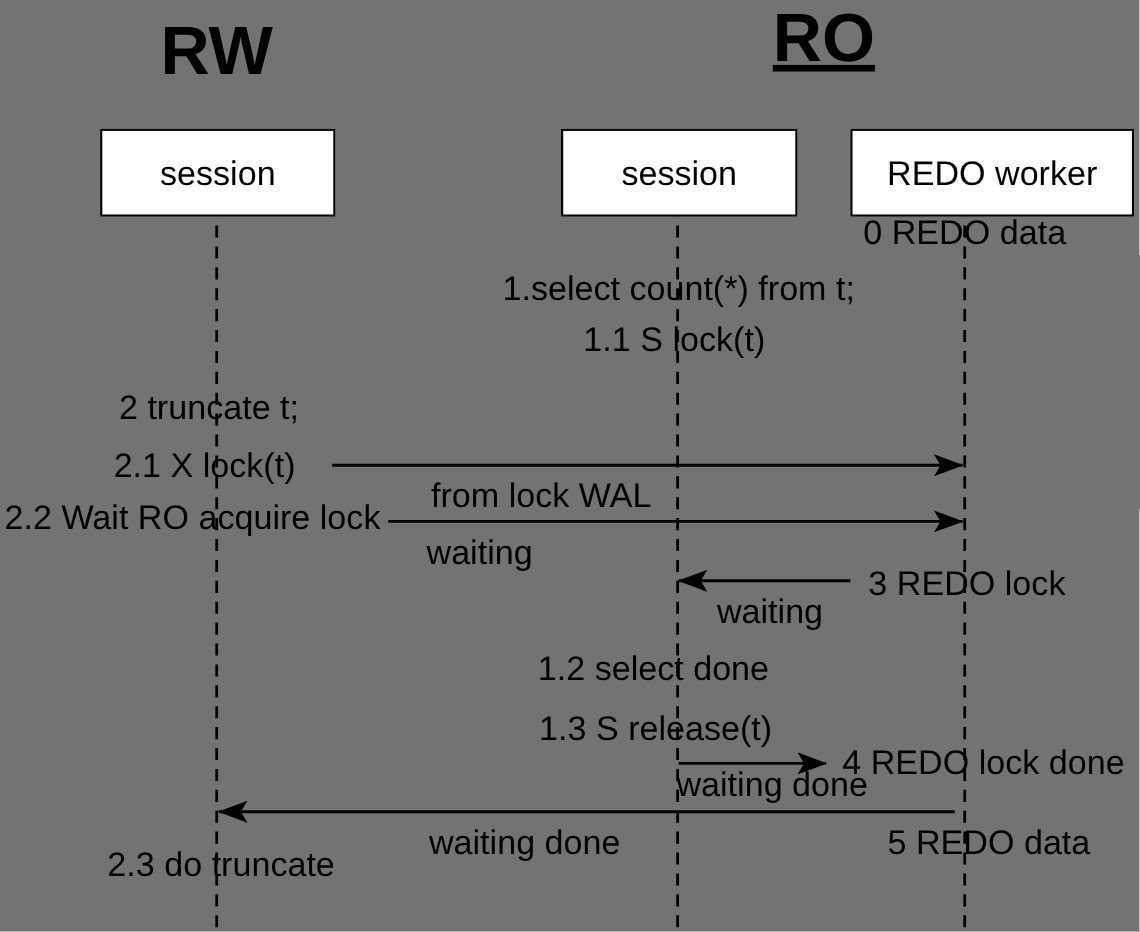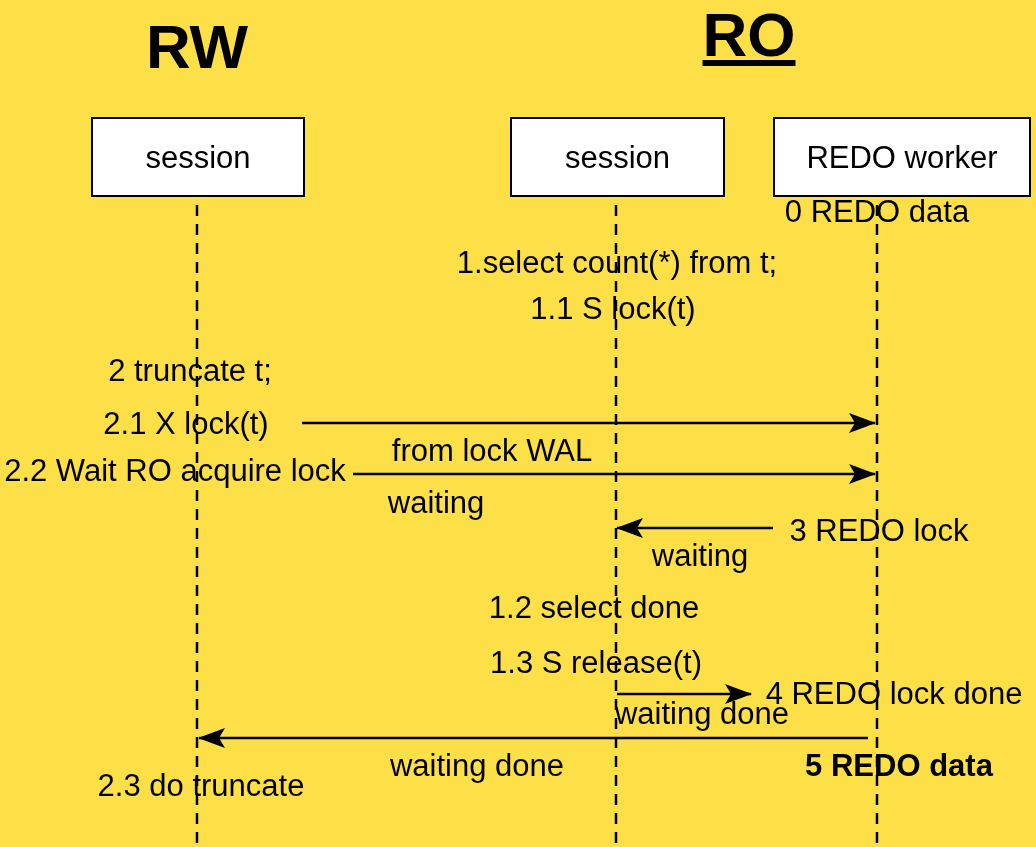--- a/index.html
+++ b/index.html
@@ -4,21 +4,21 @@
 <style>
   html, body {
     margin: 0;
     padding: 0;
     background: #ffffff;
   }
   .canvas {
     position: relative;
     width: 1036px;
     height: 847px;
-    background: #fde047;
+    background: #737373;
     overflow: hidden;
     font-family: "Liberation Sans", sans-serif;
     color: #000000;
   }
   .wires {
     position: absolute;
     left: 0;
     top: 0;
     width: 1036px;
     height: 847px;
@@ -94,17 +94,17 @@
       <div class="msg" style="left: 492px; top: 451px;">from lock WAL</div>
       <div class="msg" style="left: 175px; top: 471px;">2.2 Wait RO acquire lock</div>
       <div class="msg" style="left: 436px; top: 503px;">waiting</div>
       <div class="msg" style="left: 879px; top: 531px;">3 REDO lock</div>
       <div class="msg" style="left: 700px; top: 556px;">waiting</div>
       <div class="msg" style="left: 594px; top: 608px;">1.2 select done</div>
       <div class="msg" style="left: 596px; top: 663px;">1.3 S release(t)</div>
       <div class="msg" style="left: 894px; top: 694px;">4 REDO lock done</div>
       <div class="msg" style="left: 702px; top: 714px;">waiting done</div>
       <div class="msg" style="left: 477px; top: 766px;">waiting done</div>
-      <div class="msg" style="left: 899px; top: 766px; font-weight: bold;">5 REDO data</div>
+      <div class="msg" style="left: 899px; top: 766px;">5 REDO data</div>
       <div class="msg" style="left: 201px; top: 786px; text-align: right;">2.3 do truncate</div>
     </div>
 
 </div>
 
 </body></html>

